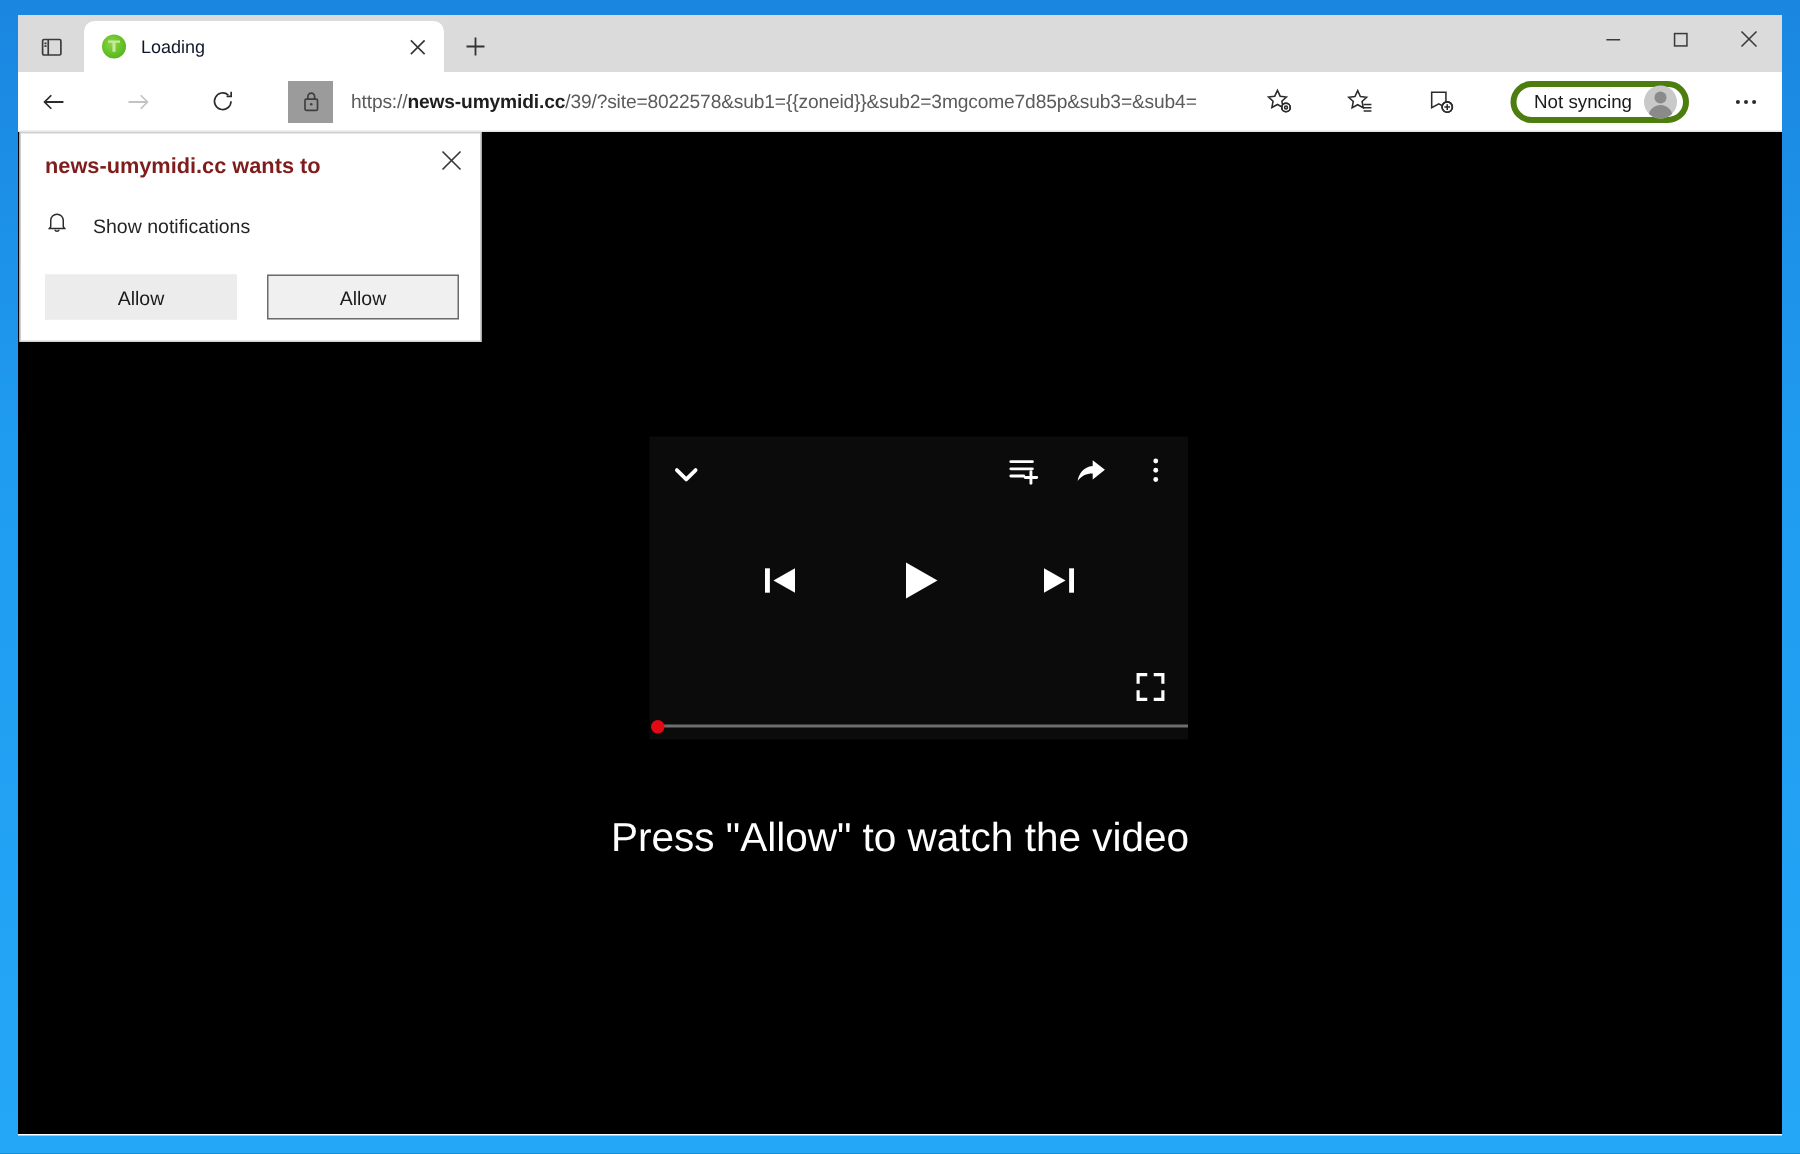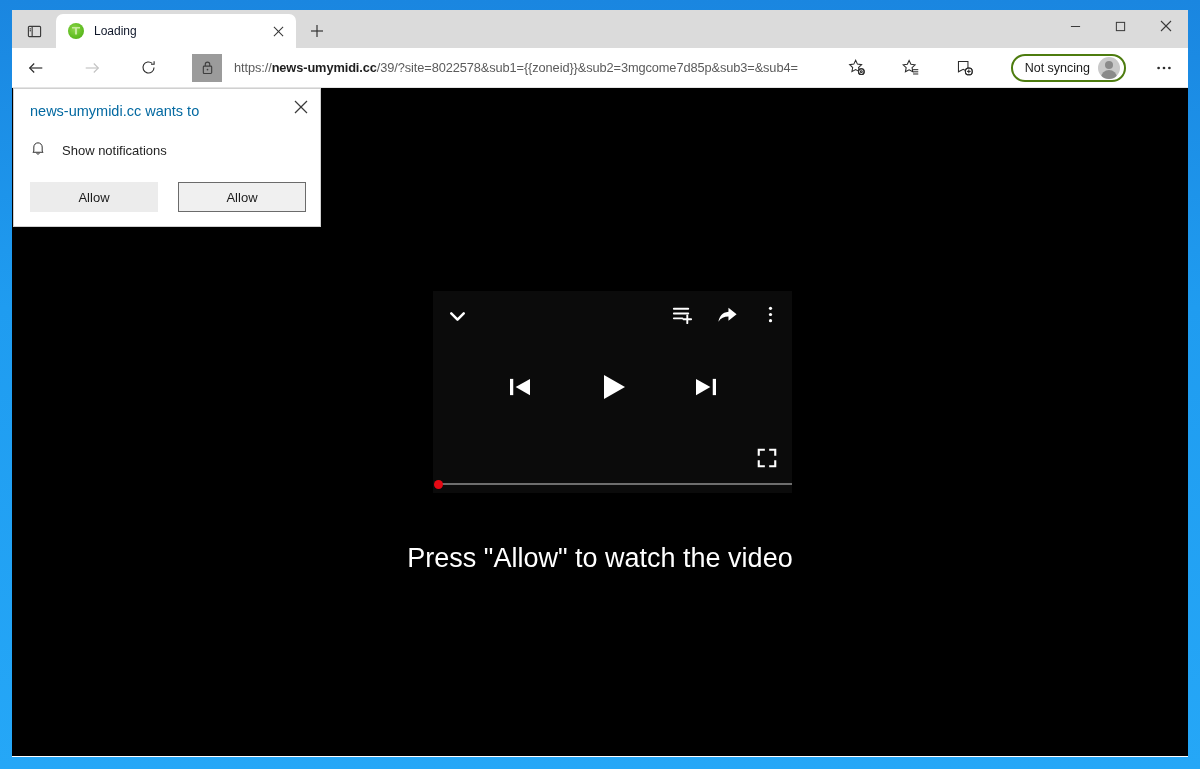--- a/index.html
+++ b/index.html
@@ -154,21 +154,21 @@
 
   .tool-icon {
     width: 32px; height: 32px;
     display: flex; align-items: center; justify-content: center;
     color: #2b2b2b;
     flex: 0 0 auto;
     margin-left: 2px;
   }
   #profile-pill {
     height: 28px;
-    border: 2px solid #4d7c0f;
+    border: 4px solid #4d7c0f;
     border-radius: 14px;
     display: flex;
     align-items: center;
     padding: 0 4px 0 12px;
     margin-left: 10px;
     flex: 0 0 auto;
     gap: 8px;
   }
   #profile-label { font-size: 12.5px; color: #1b1b1b; white-space: nowrap; }
   #profile-avatar {
@@ -199,22 +199,22 @@
     position: absolute;
     left: 1px; top: 0px;
     width: 308px;
     background: #ffffff;
     border: 1px solid #d0d0d0;
     box-shadow: 0 3px 10px rgba(0,0,0,0.25);
     padding: 14px 14px 14px 16px;
   }
   #popup-title {
     font-size: 14.5px;
-    font-weight: 400;
-    color: #0369a1;
+    font-weight: 700;
+    color: #7f1d1d;
     padding-right: 24px;
     line-height: 1.2;
   }
   #popup-close {
     position: absolute;
     right: 8px; top: 7px;
     width: 22px; height: 22px;
     display: flex; align-items: center; justify-content: center;
     color: #3a3a3a;
   }

